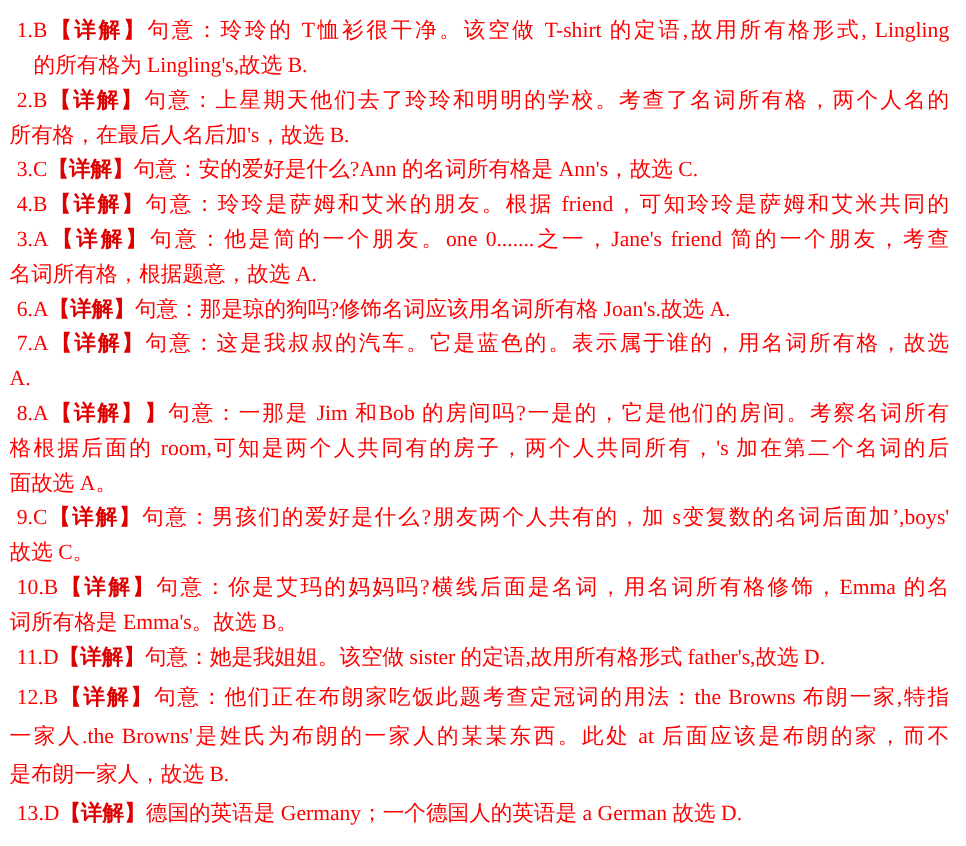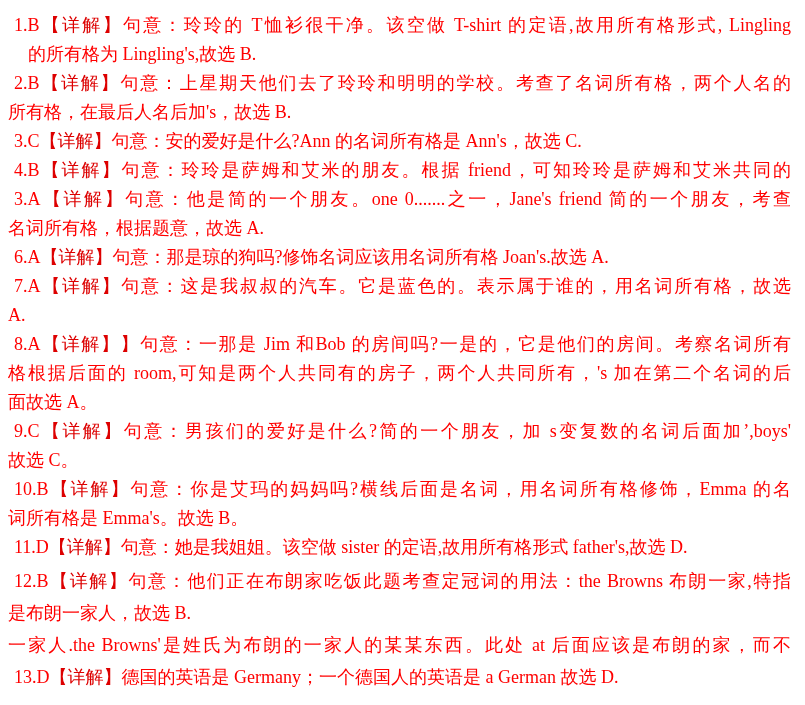--- a/index.html
+++ b/index.html
@@ -28,21 +28,21 @@
     overflow: hidden;
   }
   
   .line.fill {
     text-align: justify;
     text-align-last: justify;
   }
   .line.indent-num { padding-left: 6px; }
   .line.indent-deep { padding-left: 20px; }
   .label-bold {
-    font-weight: 400;
+    font-weight: 700;
     color: #dd0000;
   }
   
   .item:nth-child(12) { margin-top: 3px; }
   .item:nth-child(12) .line,
   .item:nth-child(13) .line {
     height: 32px;
     line-height: 32px;
   }
 </style>
@@ -74,31 +74,31 @@
     <div class="item">
       <div class="line fill indent-num"><span class="seg">7.A</span><span class="label-bold">【详解】</span><span class="seg">句意：这是我叔叔的汽车。它是蓝色的。表示属于谁的，用名词所有格，故选</span></div>
       <div class="line"><span class="seg">A.</span></div>
     </div>
     <div class="item">
       <div class="line fill indent-num"><span class="seg">8.A</span><span class="label-bold">【详解】】</span><span class="seg">句意：一那是 Jim 和Bob 的房间吗?一是的，它是他们的房间。考察名词所有</span></div>
       <div class="line fill"><span class="seg">格根据后面的 room,可知是两个人共同有的房子，两个人共同所有，'s 加在第二个名词的后</span></div>
       <div class="line"><span class="seg">面故选 A。</span></div>
     </div>
     <div class="item">
-      <div class="line fill indent-num"><span class="seg">9.C</span><span class="label-bold">【详解】</span><span class="seg">句意：男孩们的爱好是什么?简的一个朋友，加 s变复数的名词后面加’,boys'</span></div>
+      <div class="line fill indent-num"><span class="seg">9.C</span><span class="label-bold">【详解】</span><span class="seg">句意：男孩们的爱好是什么?朋友两个人共有的，加 s变复数的名词后面加’,boys'</span></div>
       <div class="line"><span class="seg">故选 C。</span></div>
     </div>
     <div class="item">
       <div class="line fill indent-num"><span class="seg">10.B</span><span class="label-bold">【详解】</span><span class="seg">句意：你是艾玛的妈妈吗?横线后面是名词，用名词所有格修饰，Emma 的名</span></div>
       <div class="line"><span class="seg">词所有格是 Emma's。故选 B。</span></div>
     </div>
     <div class="item">
       <div class="line indent-num"><span class="seg">11.D</span><span class="label-bold">【详解】</span><span class="seg">句意：她是我姐姐。该空做 sister 的定语,故用所有格形式 father's,故选 D.</span></div>
     </div>
     <div class="item">
       <div class="line fill indent-num"><span class="seg">12.B</span><span class="label-bold">【详解】</span><span class="seg">句意：他们正在布朗家吃饭此题考查定冠词的用法：the Browns 布朗一家,特指</span></div>
+      <div class="line fill"><span class="seg">一家人.the Browns'是姓氏为布朗的一家人的某某东西。此处 at 后面应该是布朗的家，而不</span></div>
       <div class="line"><span class="seg">是布朗一家人，故选 B.</span></div>
-      <div class="line fill"><span class="seg">一家人.the Browns'是姓氏为布朗的一家人的某某东西。此处 at 后面应该是布朗的家，而不</span></div>
     </div>
     <div class="item">
       <div class="line indent-num"><span class="seg">13.D</span><span class="label-bold">【详解】</span><span class="seg">德国的英语是 Germany；一个德国人的英语是 a German 故选 D.</span></div>
     </div>
   </div>
 
 </body></html>

